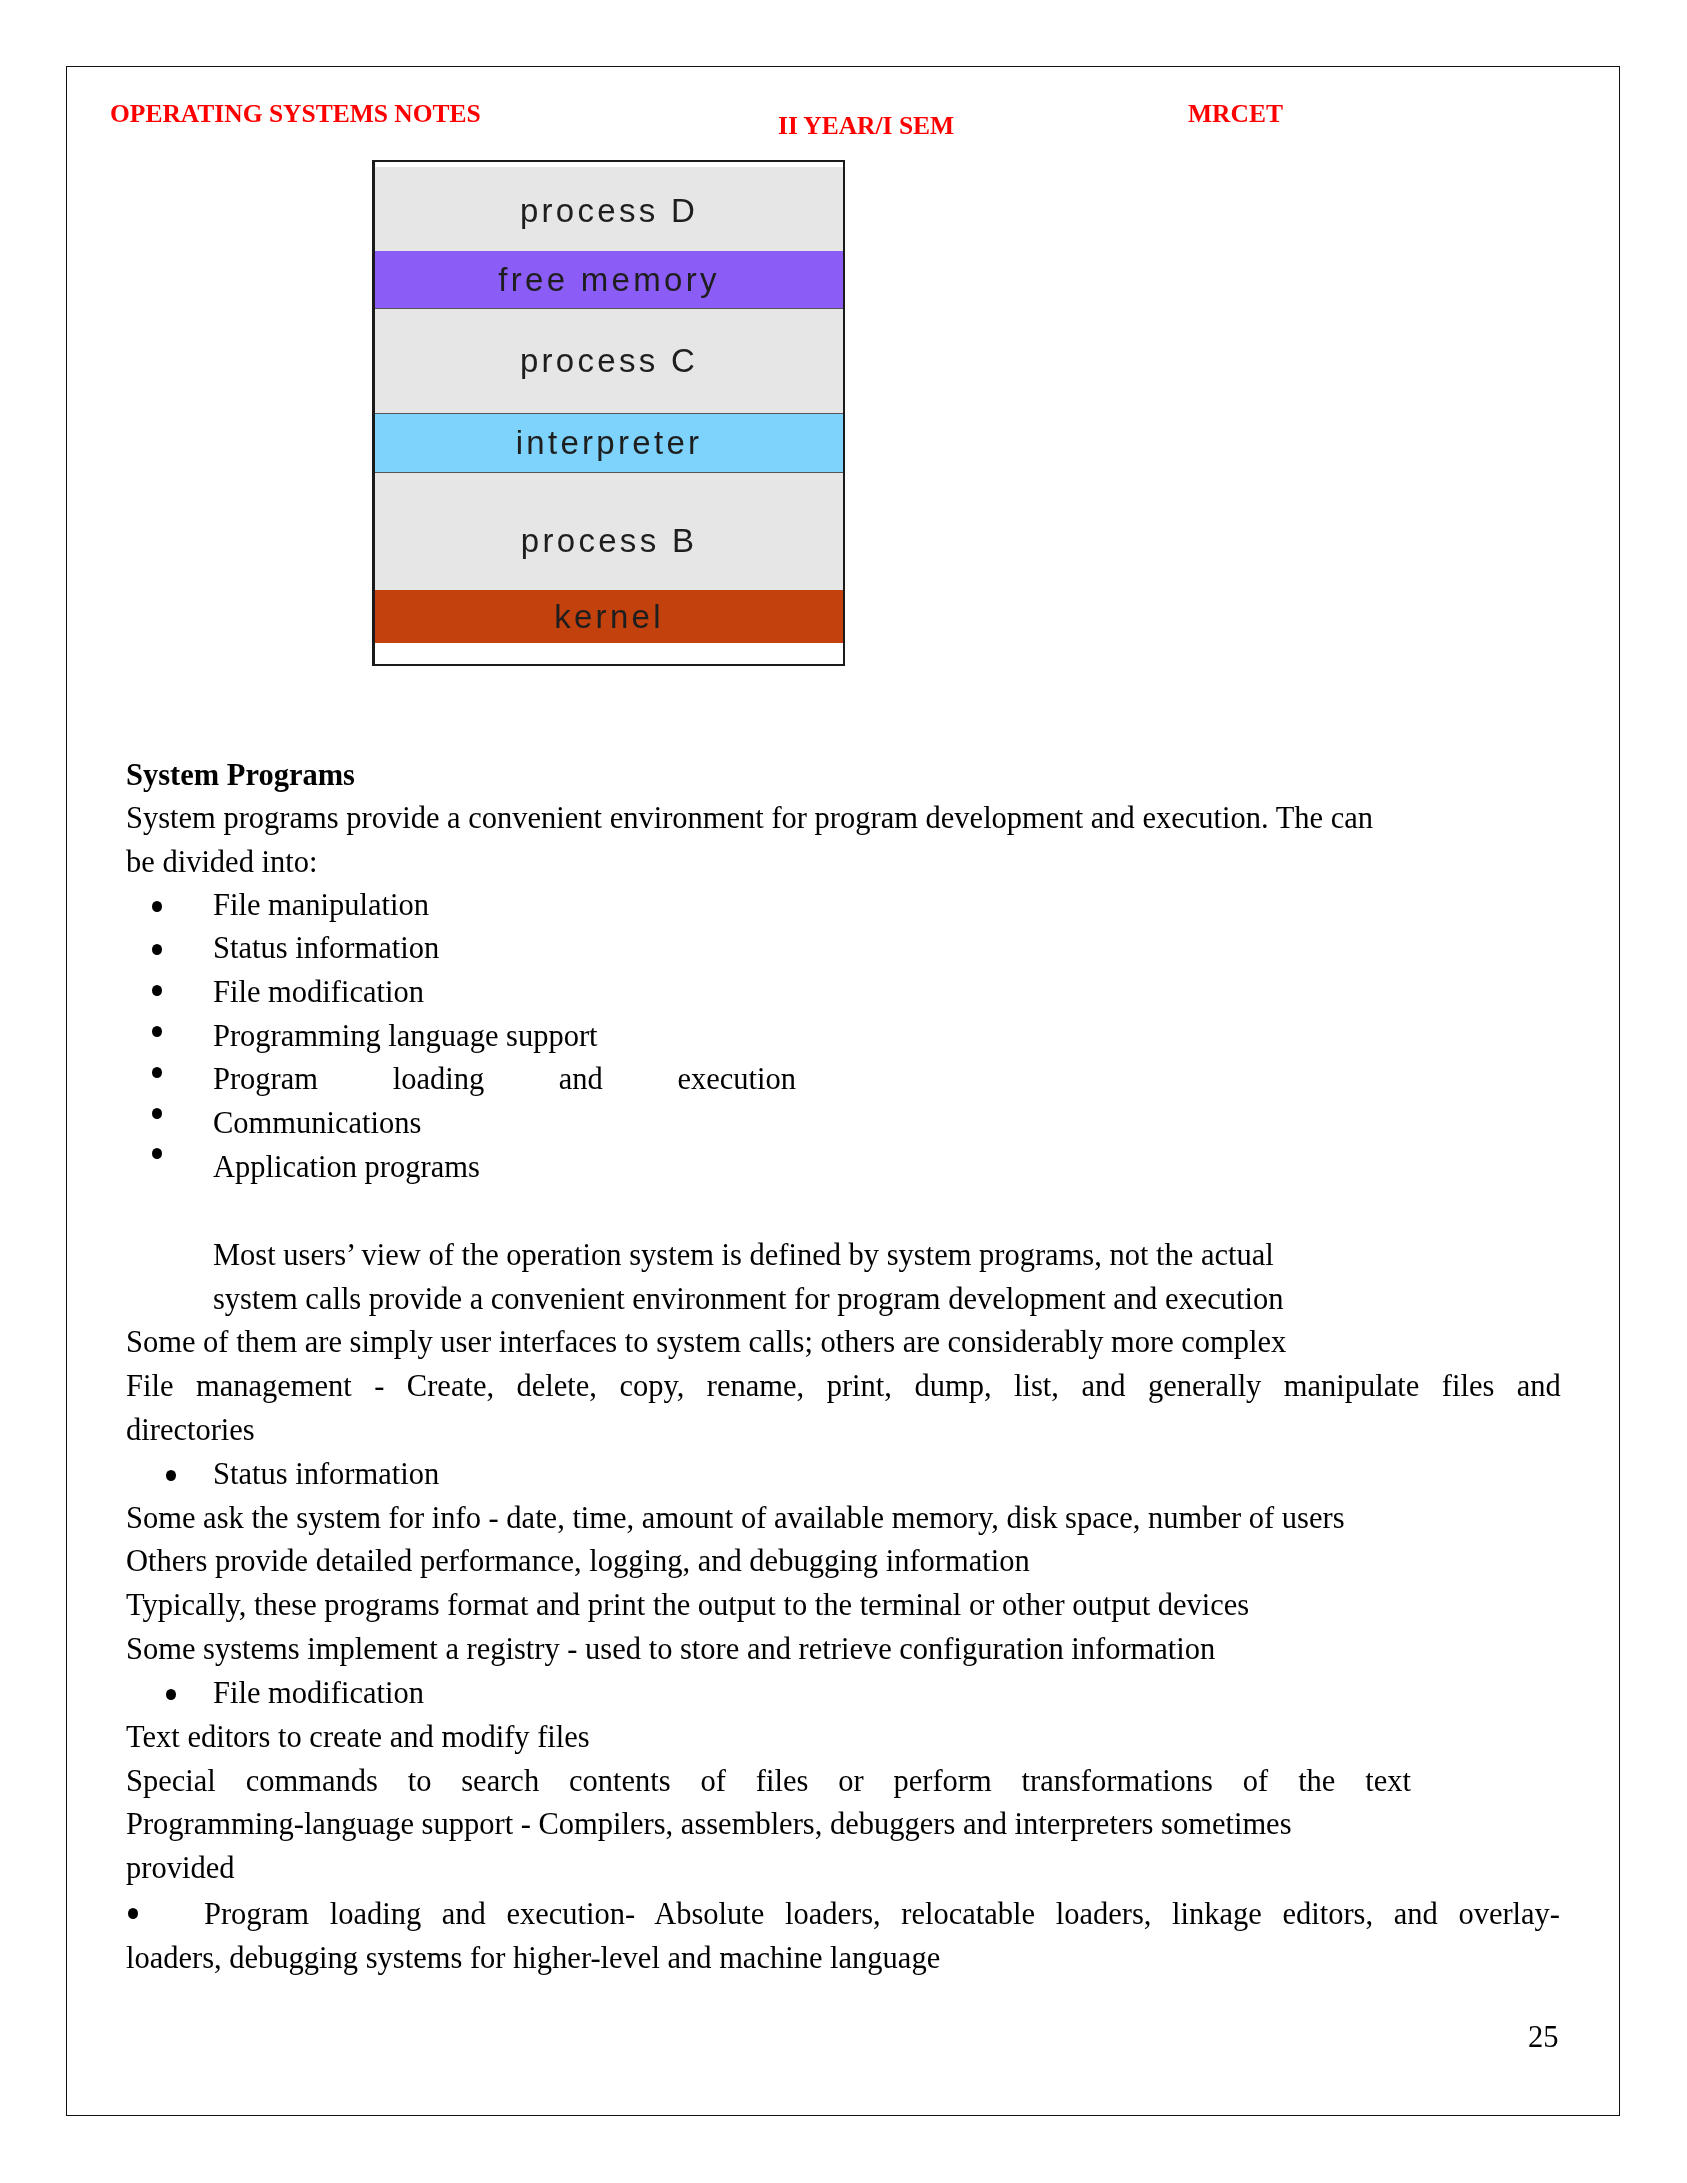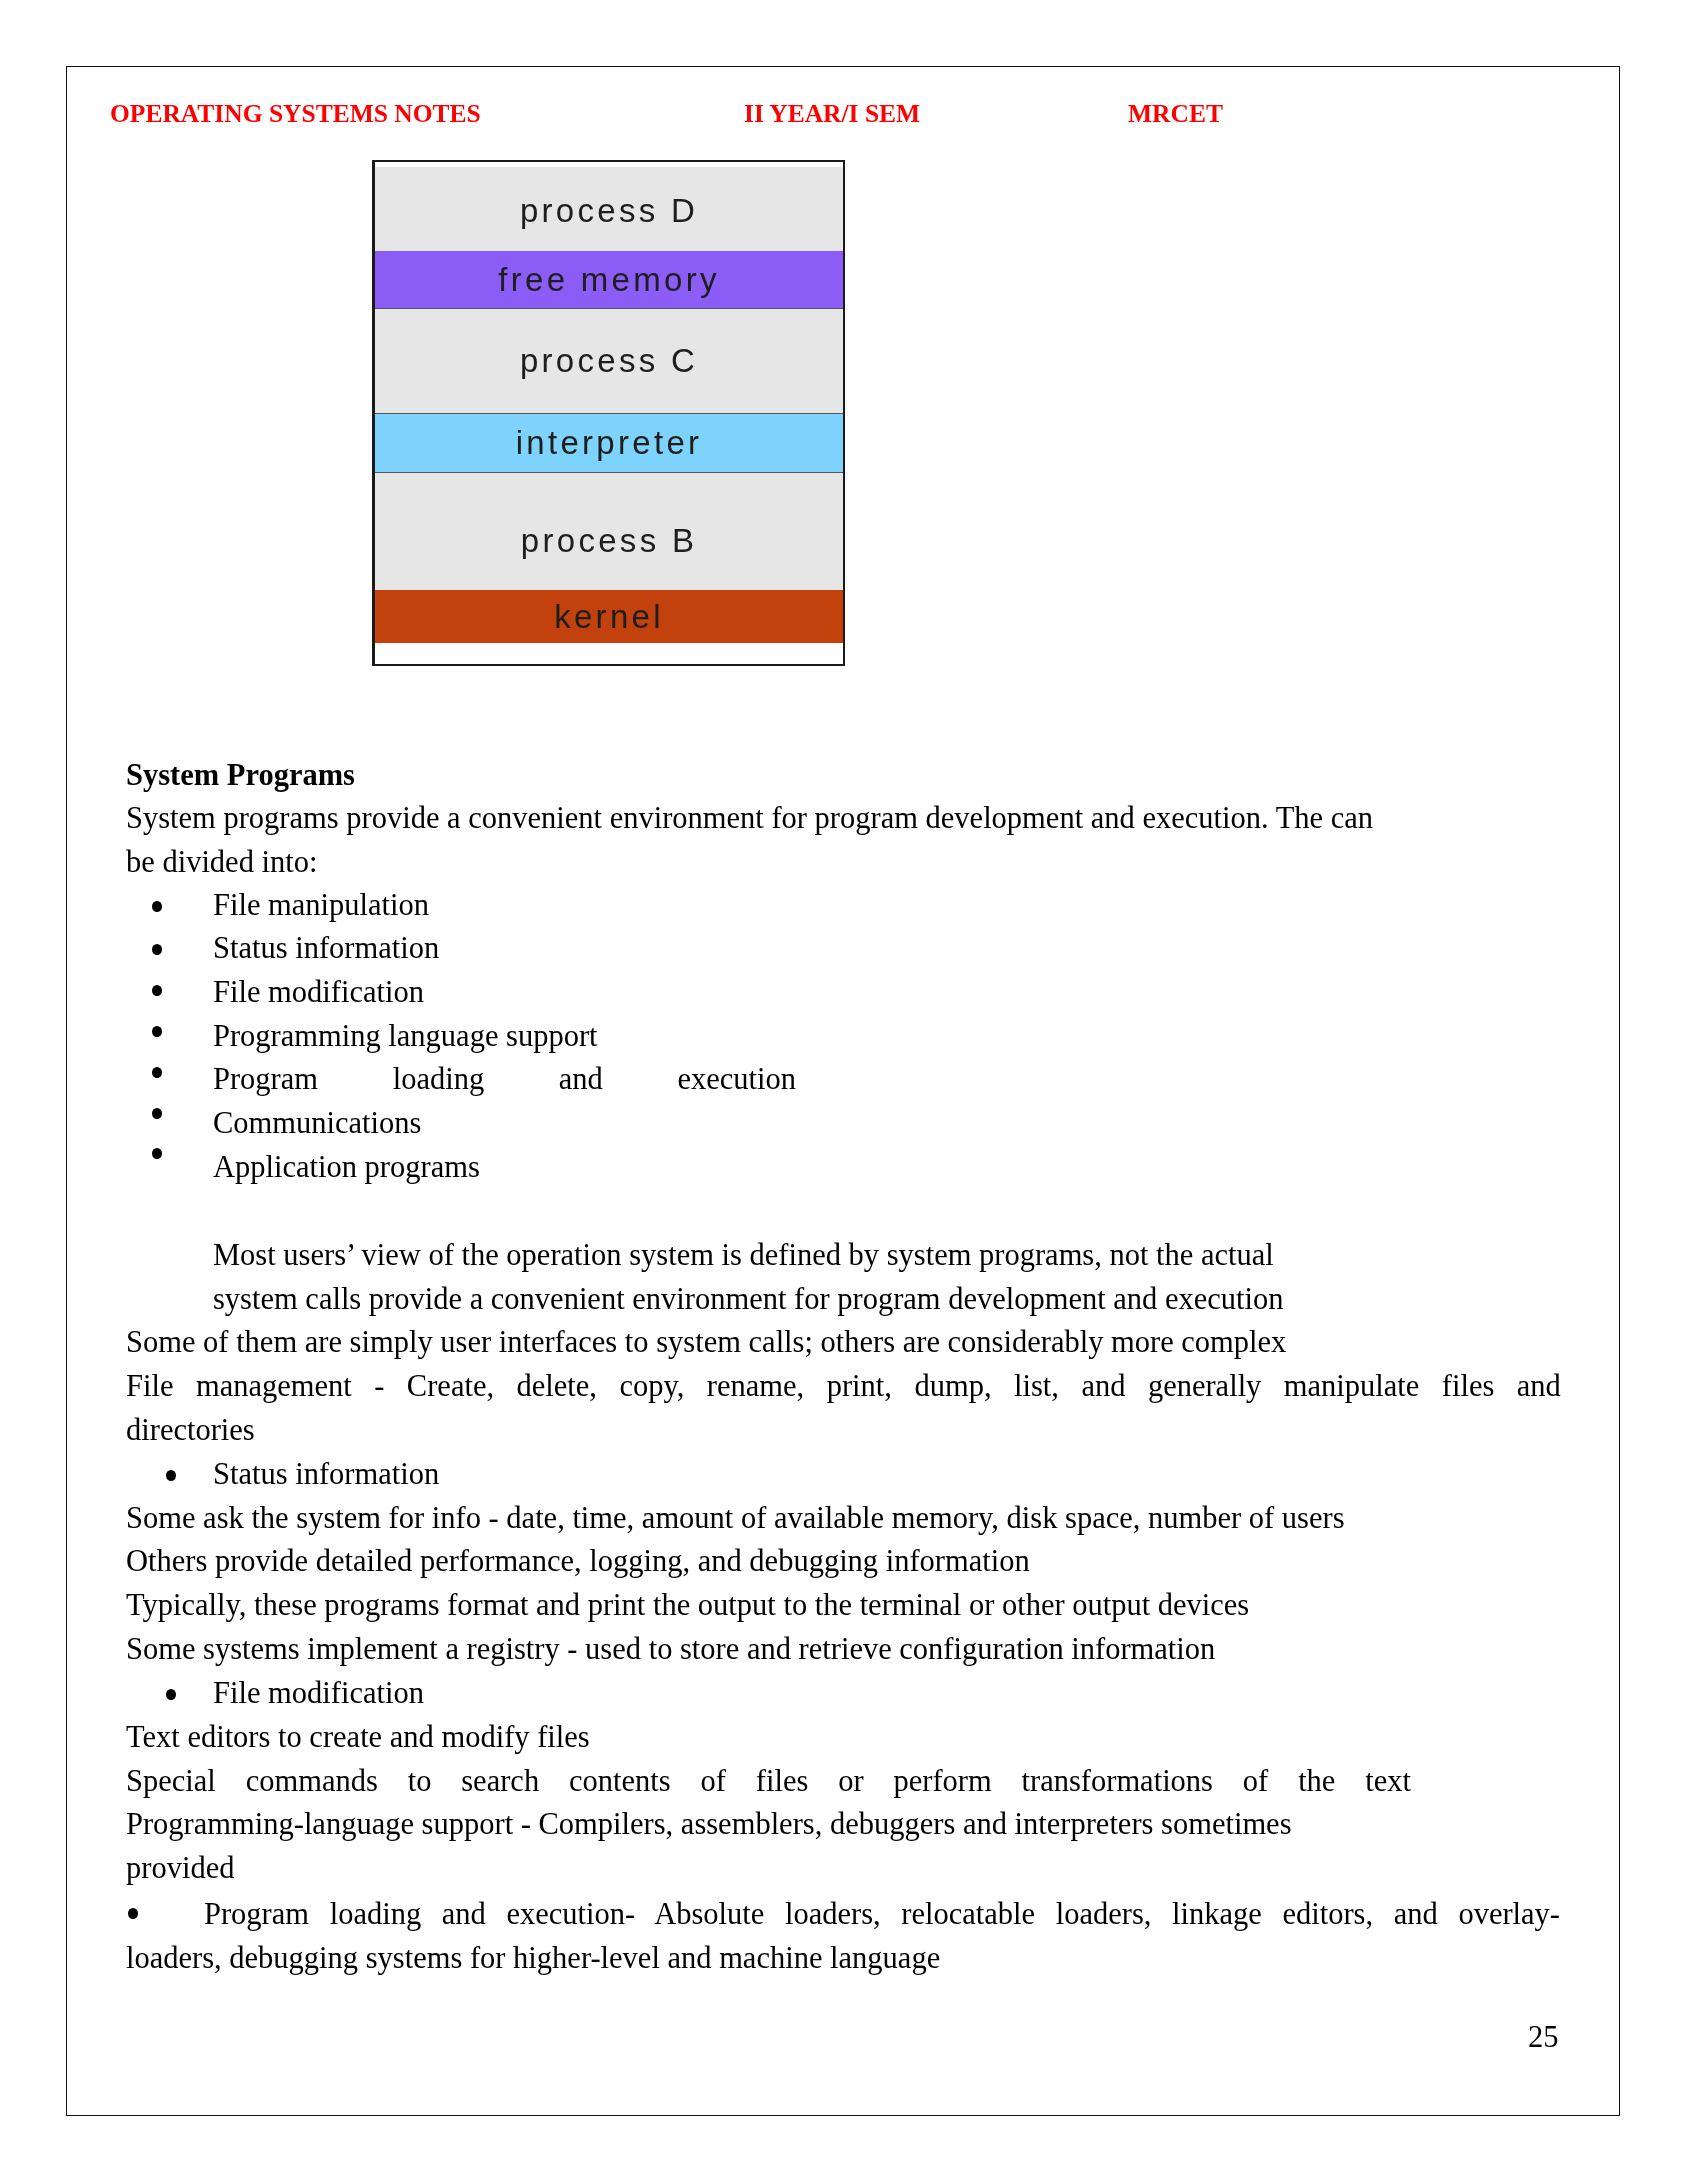--- a/index.html
+++ b/index.html
@@ -21,22 +21,22 @@
   .bullet { position: absolute; width: 10px; height: 10.7px; border-radius: 50%; background: #000; }
   .justify { display: flex; justify-content: space-between; }
   .pagenum { position: absolute; left: 1528px; top: 2020px; font-size: 30.5px; }
 </style>
 </head>
 <body>
 
 <div class="frame"></div>
 
 <div class="hdr" style="left:110px;">OPERATING SYSTEMS NOTES</div>
-<div class="hdr" style="left:744px;">II YEAR/I SEM</div>
-<div class="hdr" style="left:1128px;font-family:Liberation Serif, serif;">MRCET</div>
+<div class="hdr" style="left:778px;margin-top:12px;">II YEAR/I SEM</div>
+<div class="hdr" style="left:1188px;font-family:Liberation Serif, serif;">MRCET</div>
 
 <div class="diagram">
   <div class="seg" style="top:5px;height:89px;background:#e6e6e6;">process D</div>
   <div class="seg" style="top:89px;height:58px;background:#8b5cf6;">free memory</div>
   <div class="seg" style="top:147px;height:105px;background:#e6e6e6;">process C</div>
   <div class="seg" style="top:252px;height:59px;background:#7dd3fc;">interpreter</div>
   <div class="seg" style="top:311px;height:137px;background:#e6e6e6;">process B</div>
   <div class="seg" style="top:428px;height:53px;background:#c2410c;">kernel</div>
 </div>
 

